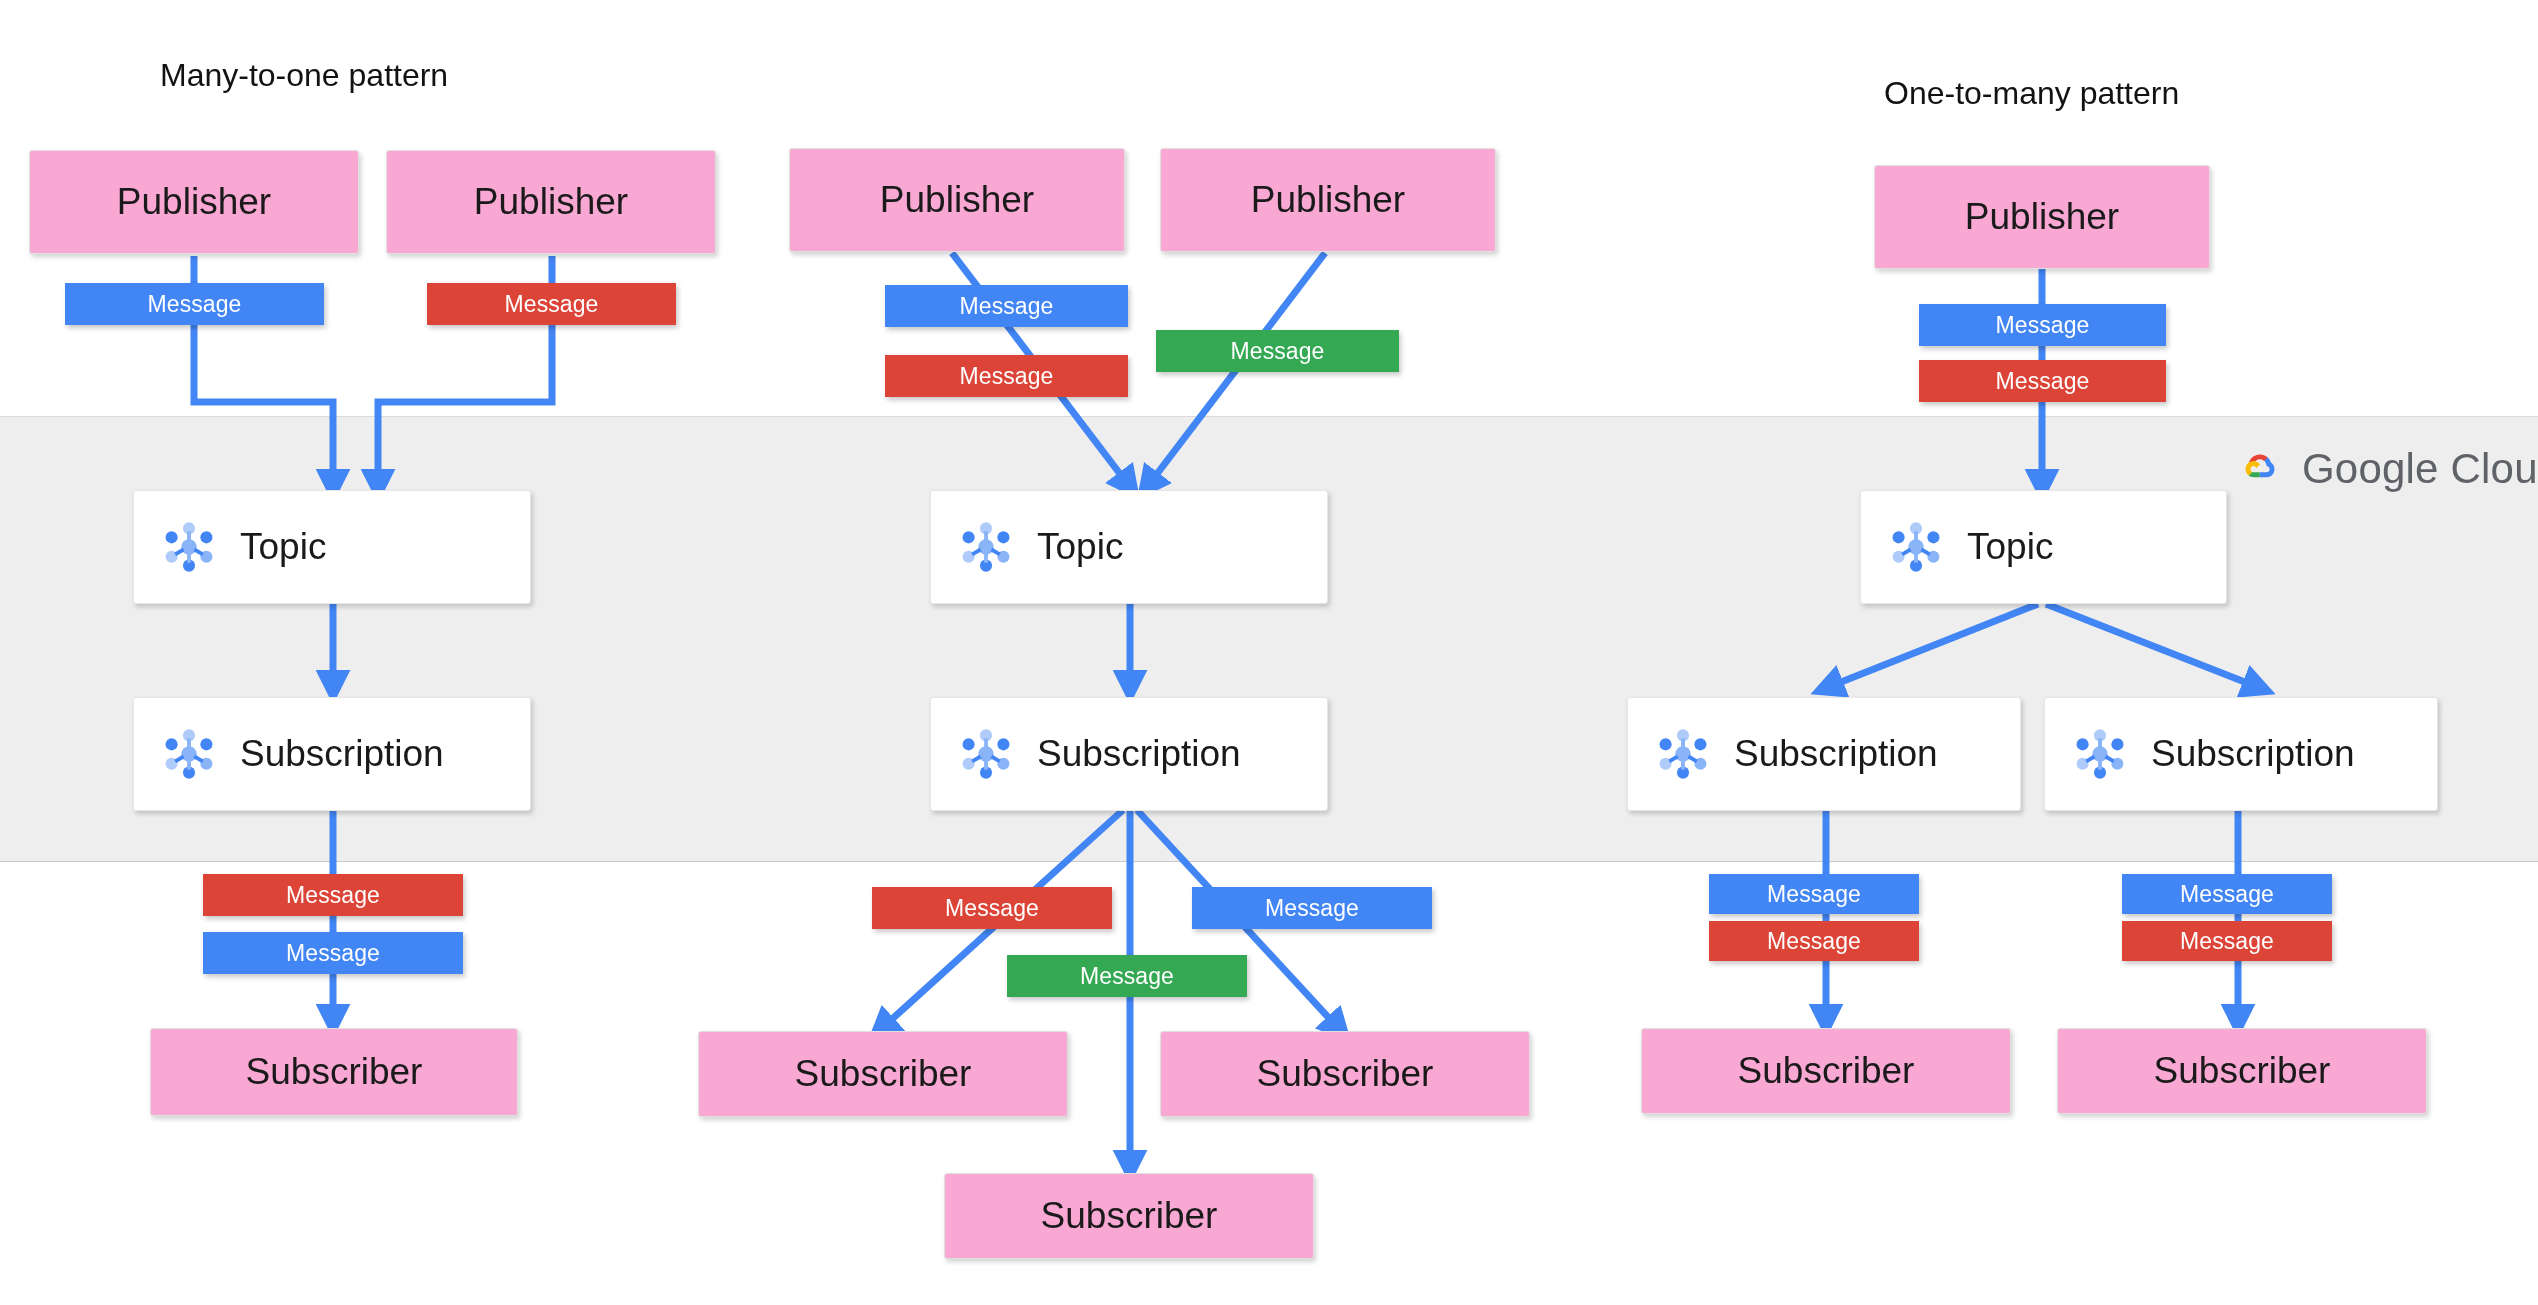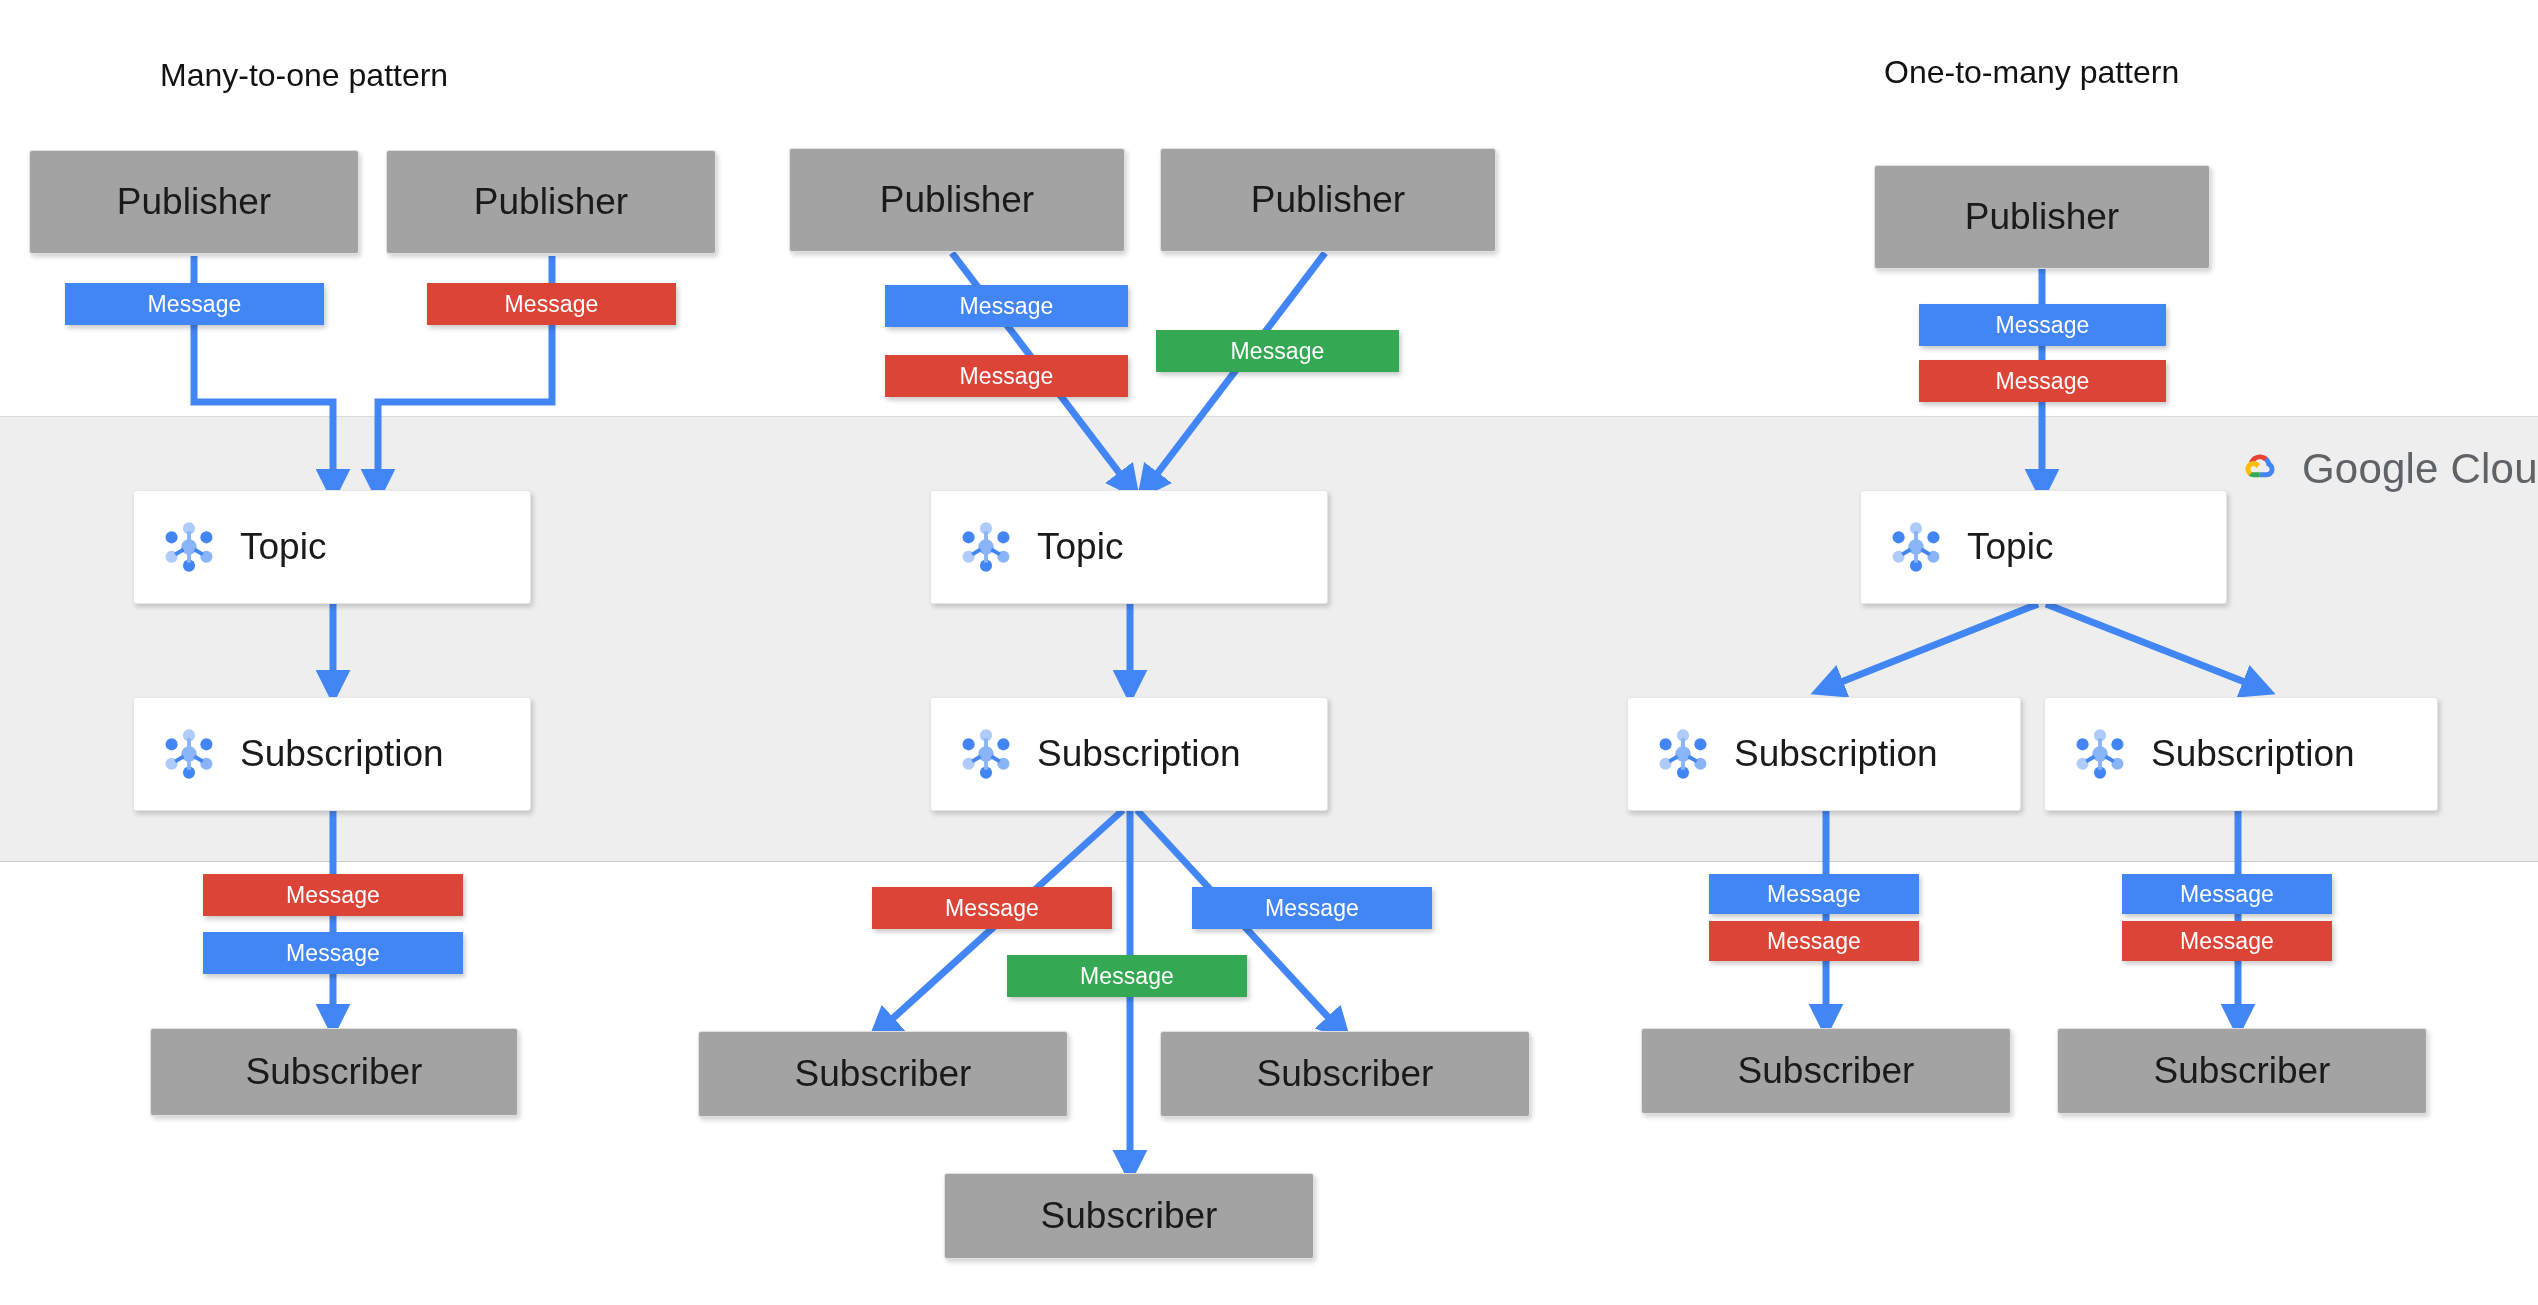--- a/index.html
+++ b/index.html
@@ -12,21 +12,21 @@
   .cloud-band{position:absolute;left:0;width:2538px;background:#EEEEEE;
               border-top:1px solid #dadada;border-bottom:1px solid #c9c9c9;}
 
   
   #arrows{position:absolute;left:0;top:0;width:2538px;height:1305px;}
 
   
   .node{position:absolute;box-sizing:border-box;display:flex;align-items:center;
         justify-content:center;border-radius:3px;}
 
-  .node.endpoint{background:#a3a3a3;border:1px solid #e0e0e0;
+  .node.endpoint{background:#f9a8d4;border:1px solid #e0e0e0;
                  box-shadow:2px 3px 5px rgba(0,0,0,.18);}
   .node.service{background:#FFFFFF;border:1px solid #e6e6e6;
                 box-shadow:2px 3px 5px rgba(0,0,0,.18);}
 
   .node .label{font-size:37px;color:#1a1a1a;font-weight:400;white-space:nowrap;}
   .node.service .label{font-size:37px;text-align:center;}
 
   .node.service{justify-content:flex-start;padding-left:26px;gap:22px;}
 
   .pubsub-icon{flex:0 0 auto;width:58px;height:58px;display:block;}
@@ -88,21 +88,21 @@
 
       <path d="M2042,253 L2042,487"></path>
       <path d="M2038,604 L1826,688"></path>
       <path d="M2046,604 L2260,688"></path>
       <path d="M1826,810 L1826,1022"></path>
       <path d="M2238,810 L2238,1022"></path>
     </g>
   </svg>
 
   <div class="col-title" style="left:160px;top:57px;">Many-to-one pattern</div>
-  <div class="col-title" style="left:1884px;top:54px;">One-to-many pattern</div>
+  <div class="col-title" style="left:1884px;top:75px;">One-to-many pattern</div>
 
   <div class="node endpoint" style="left:29px;top:150px;width:330px;height:104px;">
     <span class="label">Publisher</span>
   </div>
   <div class="node endpoint" style="left:386px;top:150px;width:330px;height:104px;">
     <span class="label">Publisher</span>
   </div>
 
   <div class="msg blue" style="left:65px;top:283px;width:259px;height:42px;">
     <span>Message</span>

